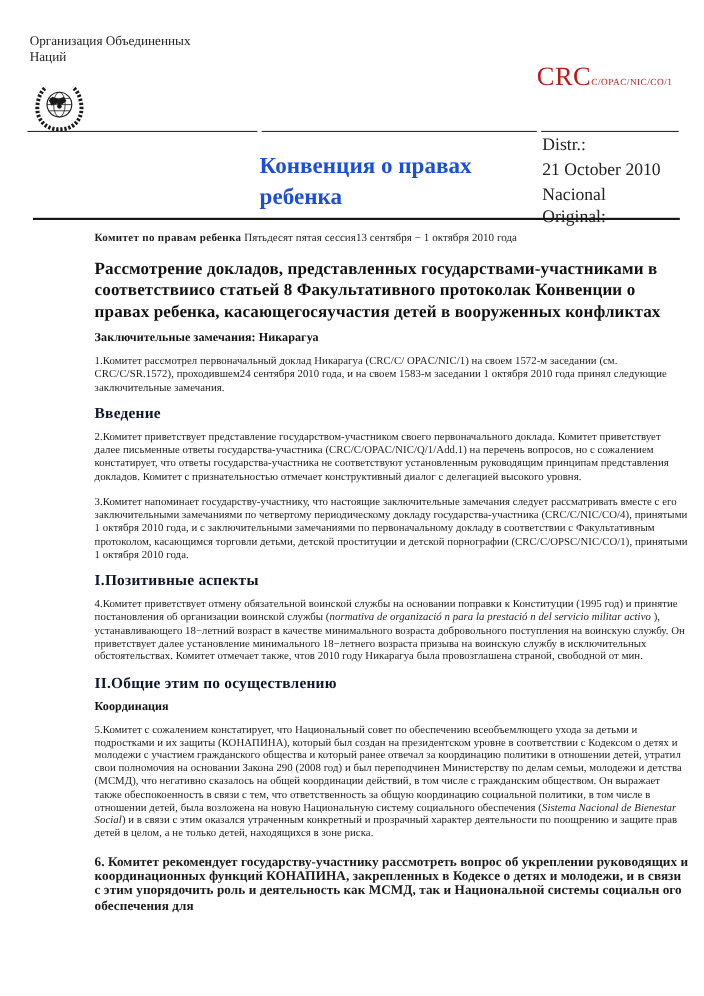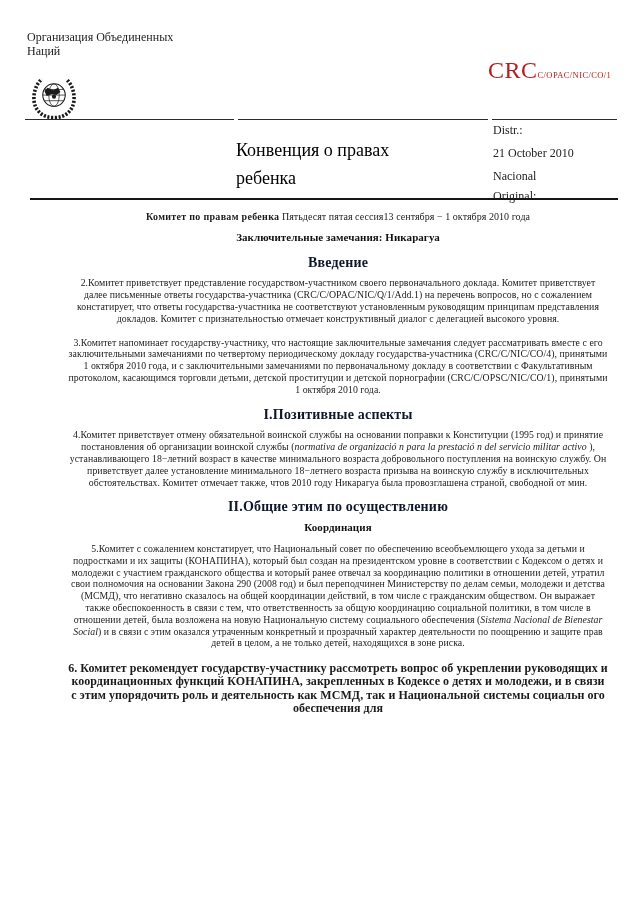--- a/index.html
+++ b/index.html
@@ -23,29 +23,29 @@
     white-space: nowrap; color: #b91c1c;
   }
   .doc-symbol .big { font-size: 24px; letter-spacing: 0.5px; }
   .doc-symbol .small { font-size: 8.5px; letter-spacing: 0.4px; }
   .rule-seg { position: absolute; top: 119px; height: 1px; background: #2a2a2a; }
   .rule-seg.s1 { left: 25px;  width: 209px; }
   .rule-seg.s2 { left: 238px; width: 250px; }
   .rule-seg.s3 { left: 492px; width: 125px; }
   .doc-title {
     position: absolute; left: 236px; top: 136px;
-    font-size: 18px; font-weight: normal; line-height: 28px; color: #000000;
+    font-size: 21px; font-weight: bold; line-height: 28px; color: #1d4ed8;
   }
-  .distr-item { position: absolute; left: 493px; font-size: 12px; color: #222; }
+  .distr-item { position: absolute; left: 493px; font-size: 16px; color: #222; }
   .d1 { top: 123px; } .d2 { top: 146px; } .d3 { top: 169px; } .d4 { top: 189px; }
   .full-rule { position: absolute; left: 30px; top: 198px; width: 588px; height: 2px; background: #161616; }
   
   .doc-body {
-    position: absolute; left: 68px; top: 211px; width: 540px;
-    font-size: 9.8px; line-height: 11.8px; letter-spacing: 0.05px; text-align: center;
+    position: absolute; left: 86px; top: 211px; width: 540px;
+    font-size: 9.8px; line-height: 11.8px; letter-spacing: 0.05px;
   }
   .committee-line { font-size: 10px; }
   .committee-line b { letter-spacing: 0.3px; }
   .main-heading {
     margin: 12px 0 0 0; font-size: 15.5px; font-weight: bold;
     line-height: 19.5px; color: #111; letter-spacing: 0.1px;
   }
   .sub-heading {
     margin: 9px 0 0 0; font-size: 11px; font-weight: bold; color: #111;
   }
@@ -104,23 +104,25 @@
 
   <div class="full-rule"></div>
 
   <div class="doc-body">
 
     <div class="committee-line">
       <b>Комитет по правам ребенка</b>
       <span>Пятьдесят пятая сессия</span><span>13 сентября − 1 октября 2010 года</span>
     </div>
 
+    <h1 class="main-heading">Рассмотрение докладов, представленных государствами-участниками в соответствиисо статьей 8 Факультативного протоколак Конвенции о правах ребенка, касающегосяучастия детей в вооруженных конфликтах</h1>
 
     <h3 class="sub-heading">Заключительные замечания: Никарагуа</h3>
 
+    <p class="body-para">1.Комитет рассмотрел первоначальный доклад Никарагуа (CRC/C/ OPAC/NIC/1) на своем 1572-м заседании (см. CRC/C/SR.1572), проходившем24 сентября 2010 года, и на своем 1583-м заседании 1 октября 2010 года принял следующие заключительные замечания.</p>
 
     <h2 class="section-heading">Введение</h2>
 
     <p class="body-para">2.Комитет приветствует представление государством-участником своего первоначального доклада. Комитет приветствует далее письменные ответы государства-участника (CRC/C/OPAC/NIC/Q/1/Add.1) на перечень вопросов, но с сожалением констатирует, что ответы государства-участника не соответствуют установленным руководящим принципам представления докладов. Комитет с признательностью отмечает конструктивный диалог с делегацией высокого уровня.</p>
 
     <p class="body-para p3">3.Комитет напоминает государству-участнику, что настоящие заключительные замечания следует рассматривать вместе с его заключительными замечаниями по четвертому периодическому докладу государства-участника (CRC/C/NIC/CO/4), принятыми 1 октября 2010 года, и с заключительными замечаниями по первоначальному докладу в соответствии с Факультативным протоколом, касающимся торговли детьми, детской проституции и детской порнографии (CRC/C/OPSC/NIC/CO/1), принятыми 1 октября 2010 года.</p>
 
     <h2 class="section-heading">I.Позитивные аспекты</h2>
 
     <p class="body-para"><span>4.Комитет приветствует отмену обязательной воинской службы на основании поправки к Конституции (1995 год) и принятие постановления об организации воинской службы (</span><span class="it">normativa de organizació n para la prestació n del servicio militar activo</span><span> ), устанавливающего 18−летний возраст в качестве минимального возраста добровольного поступления на воинскую службу. Он приветствует далее установление минимального 18−летнего возраста призыва на воинскую службу в исключительных обстоятельствах. Комитет отмечает также, чтов 2010 году Никарагуа была провозглашена страной, свободной от мин.</span></p>

